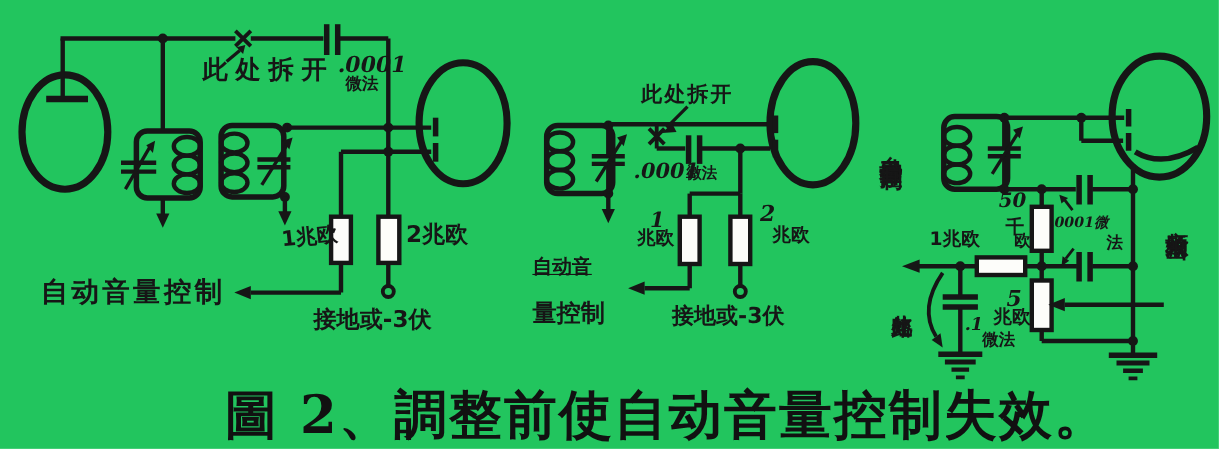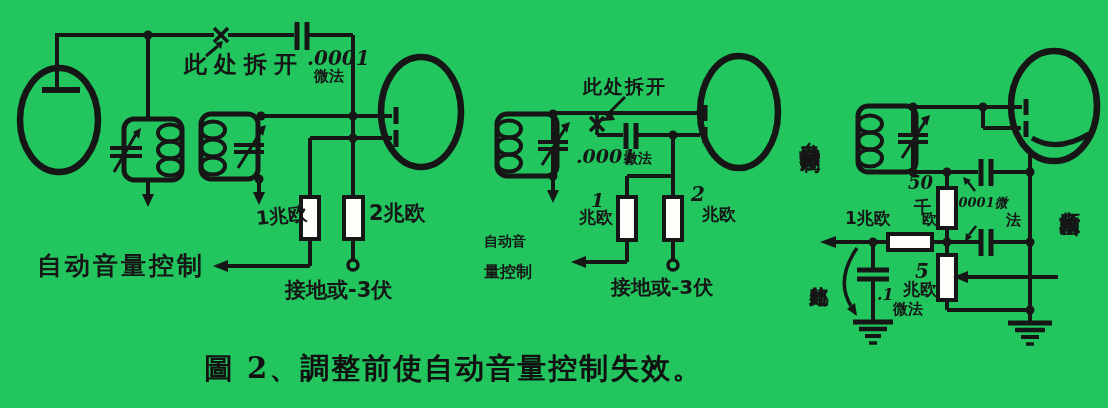--- a/index.html
+++ b/index.html
@@ -293,32 +293,32 @@
   <div class="lbl" style="left:37px;top:253px;font-size:25px;letter-spacing:3px;">自动音量控制</div>
   <div class="lbl" style="left:285px;top:280px;font-size:21px;">接地或-3伏</div>
 
   <div class="lbl" style="left:583px;top:77px;font-size:19px;letter-spacing:2px;">此处拆开</div>
   <div class="lbl num" style="left:576px;top:147px;font-size:19px;">.0001</div>
   <div class="lbl" style="left:624px;top:151px;font-size:14px;">微法</div>
   <div class="lbl num" style="left:591px;top:191px;font-size:19px;">1</div>
   <div class="lbl" style="left:579px;top:209px;font-size:17px;">兆欧</div>
   <div class="lbl num" style="left:691px;top:184px;font-size:20px;">2</div>
   <div class="lbl" style="left:702px;top:206px;font-size:17px;">兆欧</div>
-  <div class="lbl" style="left:484px;top:234px;font-size:14px;">自动音</div>
-  <div class="lbl" style="left:484px;top:264px;font-size:16px;">量控制</div>
+  <div class="lbl" style="left:484px;top:234px;font-size:18px;text-decoration:underline;">自动音</div>
+  <div class="lbl" style="left:484px;top:275px;font-size:22px;">量控制</div>
   <div class="lbl" style="left:611px;top:277px;font-size:20px;">接地或-3伏</div>
 
   <div class="lbl vtext" style="left:799px;top:125px;font-size:21px;">自动音量控制</div>
   <div class="lbl num" style="left:908px;top:174px;font-size:18px;">50</div>
   <div class="lbl" style="left:914px;top:199px;font-size:17px;">千</div>
   <div class="lbl" style="left:922px;top:212px;font-size:15px;">欧</div>
   <div class="lbl" style="left:845px;top:210px;font-size:17px;">1兆欧</div>
   <div class="lbl num" style="left:954px;top:196px;font-size:13px;">.0001微</div>
   <div class="lbl" style="left:1006px;top:213px;font-size:15px;">法</div>
   <div class="lbl num" style="left:915px;top:261px;font-size:20px;">5</div>
   <div class="lbl" style="left:903px;top:281px;font-size:17px;">兆欧</div>
   <div class="lbl vtext" style="left:810px;top:270px;font-size:19px;letter-spacing:1px;">此处短路</div>
   <div class="lbl num" style="left:877px;top:287px;font-size:16px;">.1</div>
   <div class="lbl" style="left:893px;top:302px;font-size:15px;">微法</div>
   <div class="lbl vtext" style="left:1059px;top:193px;font-size:21px;">音频输出</div>
 
-  <div class="lbl caption" style="left:204px;top:354px;font-size:29px;">圖 2、調整前使自动音量控制失效。</div>
+  <div class="lbl caption" style="left:204px;top:354px;font-size:48px;">圖 2、調整前使自动音量控制失效。</div>
 </div>
 
 </body></html>

